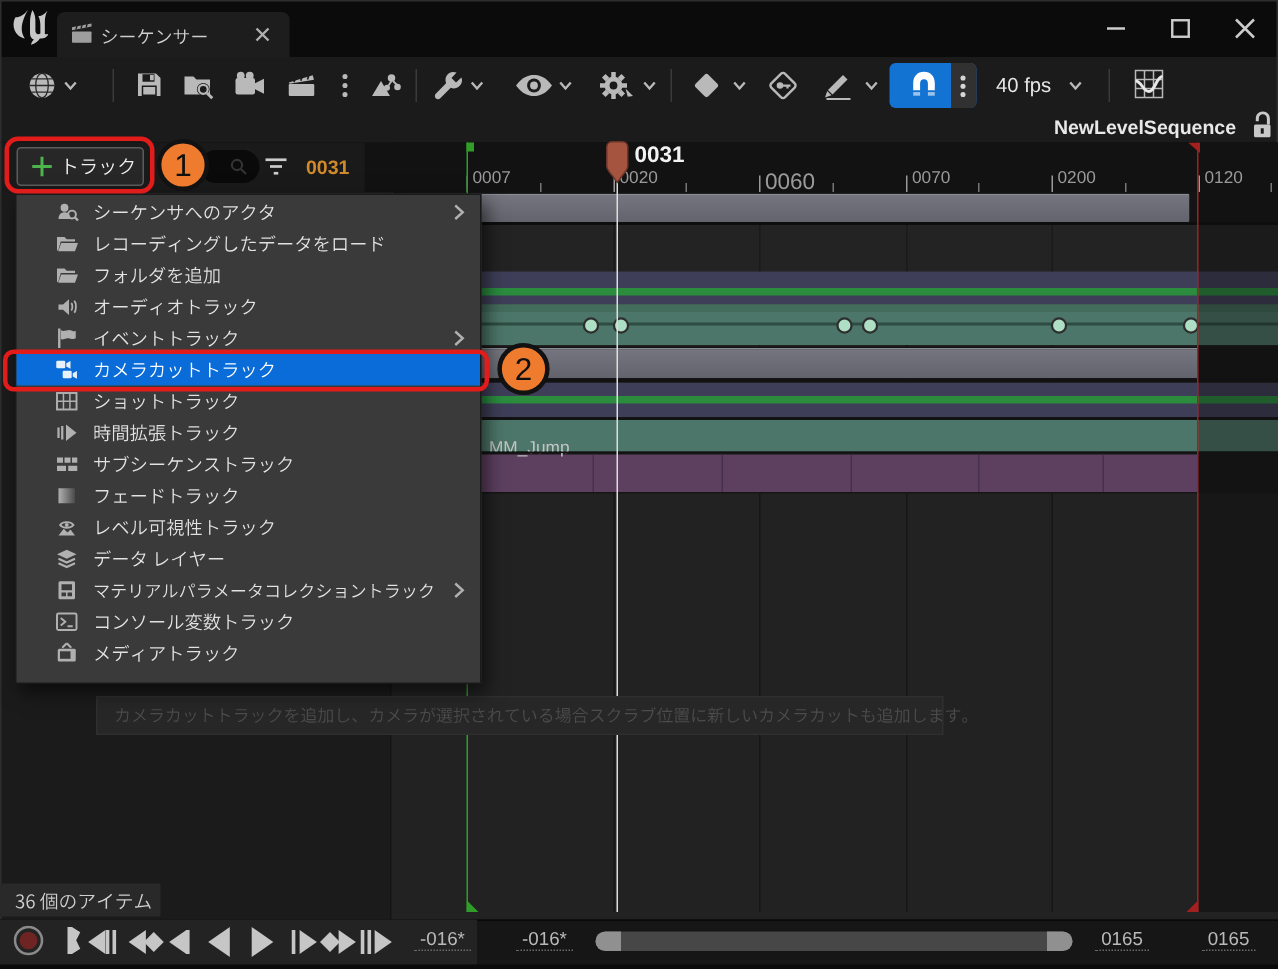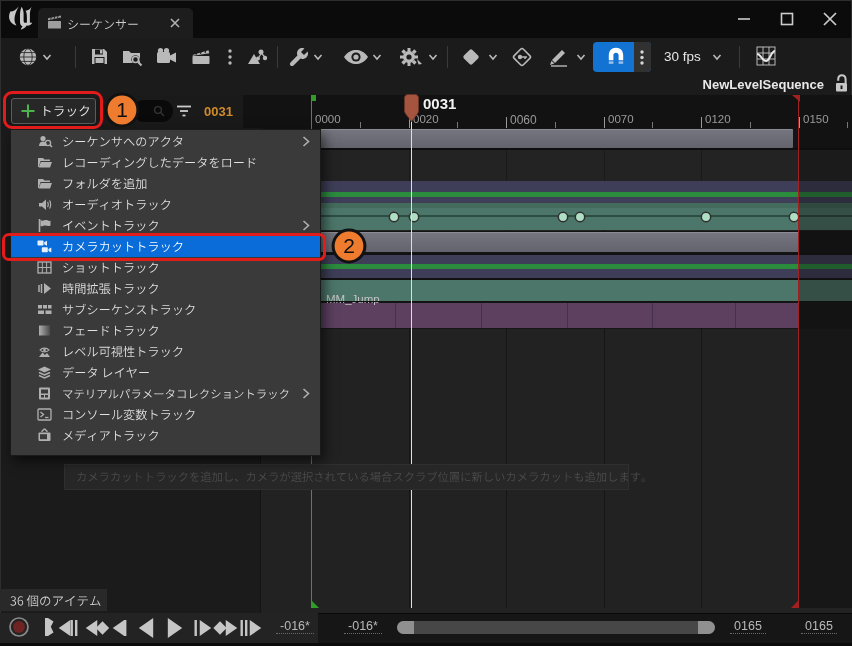--- a/index.html
+++ b/index.html
@@ -146,21 +146,21 @@
 <svg style="position:absolute;left:606px;top:46px;" width="20" height="20" viewBox="0 0 20 20">
     <path d="M10 1.8 C5.6 1.8 2.8 4.9 2.8 9.4 L2.8 14.2 L7.4 14.2 L7.4 9.6 C7.4 7.8 8.3 6.8 10 6.8 C11.7 6.8 12.6 7.8 12.6 9.6 L12.6 14.2 L17.2 14.2 L17.2 9.4 C17.2 4.9 14.4 1.8 10 1.8 Z" fill="#ffffff"></path>
     <rect x="2.8" y="15.4" width="4.6" height="2.4" fill="#9cc3ec"></rect>
     <rect x="12.6" y="15.4" width="4.6" height="2.4" fill="#9cc3ec"></rect>
   </svg>
 <svg style="position:absolute;left:638px;top:48px;" width="8" height="18" viewBox="0 0 8 18">
     <circle cx="4" cy="4" r="1.7" fill="#d6d6d6"></circle>
     <circle cx="4" cy="9.5" r="1.7" fill="#d6d6d6"></circle>
     <circle cx="4" cy="15" r="1.7" fill="#d6d6d6"></circle>
   </svg>
-<div style="position:absolute;left:664px;top:49px;color:#e6e6e6;font-size:13.5px">30 fps</div>
+<div style="position:absolute;left:664px;top:49px;color:#e6e6e6;font-size:13.5px">40 fps</div>
 <svg style="position:absolute;left:712px;top:53px;" width="10" height="8" viewBox="0 0 10 8">
     <path d="M1.5 2 L5 6 L8.5 2" stroke="#b9b9b9" stroke-width="1.6" fill="none"></path>
   </svg>
 <div style="position:absolute;left:739px;top:46px;width:1px;height:22px;background:#3a3a3a"></div>
 <svg style="position:absolute;left:756px;top:46px;" width="22" height="22" viewBox="0 0 22 22">
     <g stroke="#b9b9b9" stroke-width="1" fill="none">
       <rect x="1" y="1" width="18" height="18"></rect>
       <line x1="7" y1="1" x2="7" y2="19"></line>
       <line x1="13" y1="1" x2="13" y2="19"></line>
       <line x1="1" y1="7" x2="19" y2="7"></line>
@@ -197,31 +197,31 @@
       <line x1="6.5" y1="11.5" x2="9.5" y2="11.5"></line>
     </g>
   </svg>
 <div style="position:absolute;left:204px;top:103.5px;color:#d18a2b;font-size:13px;font-weight:bold">0031</div>
 <svg style="position:absolute;left:103px;top:91px;z-index:41;" width="38" height="38" viewBox="0 0 38 38">
     <circle cx="19" cy="19" r="15.9" fill="#ee7b2e" stroke="#121212" stroke-width="3"></circle>
     <text x="19" y="26" font-family="Liberation Sans" font-size="21" fill="#101010" text-anchor="middle">1</text>
   </svg>
 <div style="position:absolute;left:243px;top:95px;width:609px;height:33px;background:#121212"></div>
 <div style="position:absolute;left:311px;top:117px;width:1px;height:11px;background:#9a9a9a"></div>
-<div style="position:absolute;left:315px;top:113px;color:#9a9a9a;font-size:11.5px">0000</div>
+<div style="position:absolute;left:315px;top:113px;color:#9a9a9a;font-size:11.5px">0007</div>
 <div style="position:absolute;left:409px;top:117px;width:1px;height:11px;background:#9a9a9a"></div>
 <div style="position:absolute;left:413px;top:113px;color:#9a9a9a;font-size:11.5px">0020</div>
 <div style="position:absolute;left:506px;top:117px;width:1px;height:11px;background:#9a9a9a"></div>
-<div style="position:absolute;left:510px;top:113px;color:#9a9a9a;font-size:12px">0060</div>
+<div style="position:absolute;left:510px;top:113px;color:#9a9a9a;font-size:15px">0060</div>
 <div style="position:absolute;left:604px;top:117px;width:1px;height:11px;background:#9a9a9a"></div>
 <div style="position:absolute;left:608px;top:113px;color:#9a9a9a;font-size:11.5px">0070</div>
 <div style="position:absolute;left:701px;top:117px;width:1px;height:11px;background:#9a9a9a"></div>
-<div style="position:absolute;left:705px;top:113px;color:#9a9a9a;font-size:11.5px">0120</div>
+<div style="position:absolute;left:705px;top:113px;color:#9a9a9a;font-size:11.5px">0200</div>
 <div style="position:absolute;left:799px;top:117px;width:1px;height:11px;background:#9a9a9a"></div>
-<div style="position:absolute;left:803px;top:113px;color:#9a9a9a;font-size:11.5px">0150</div>
+<div style="position:absolute;left:803px;top:113px;color:#9a9a9a;font-size:11.5px">0120</div>
 <div style="position:absolute;left:360px;top:122px;width:1px;height:6px;background:#777777"></div>
 <div style="position:absolute;left:457px;top:122px;width:1px;height:6px;background:#777777"></div>
 <div style="position:absolute;left:555px;top:122px;width:1px;height:6px;background:#777777"></div>
 <div style="position:absolute;left:652px;top:122px;width:1px;height:6px;background:#777777"></div>
 <div style="position:absolute;left:750px;top:122px;width:1px;height:6px;background:#777777"></div>
 <div style="position:absolute;left:847px;top:122px;width:1px;height:6px;background:#777777"></div>
 <div style="position:absolute;left:0;top:128px;width:260px;height:485px;background:#1b1b1b;border-left:1px solid #2e2e2e"></div>
 <div style="position:absolute;left:260px;top:128px;width:592px;height:485px;background:#222222"></div>
 <div style="position:absolute;left:260px;top:128px;width:1px;height:485px;background:#141414"></div>
 <div style="position:absolute;left:799px;top:128px;width:53px;height:480px;background:#1c1c1c"></div>

